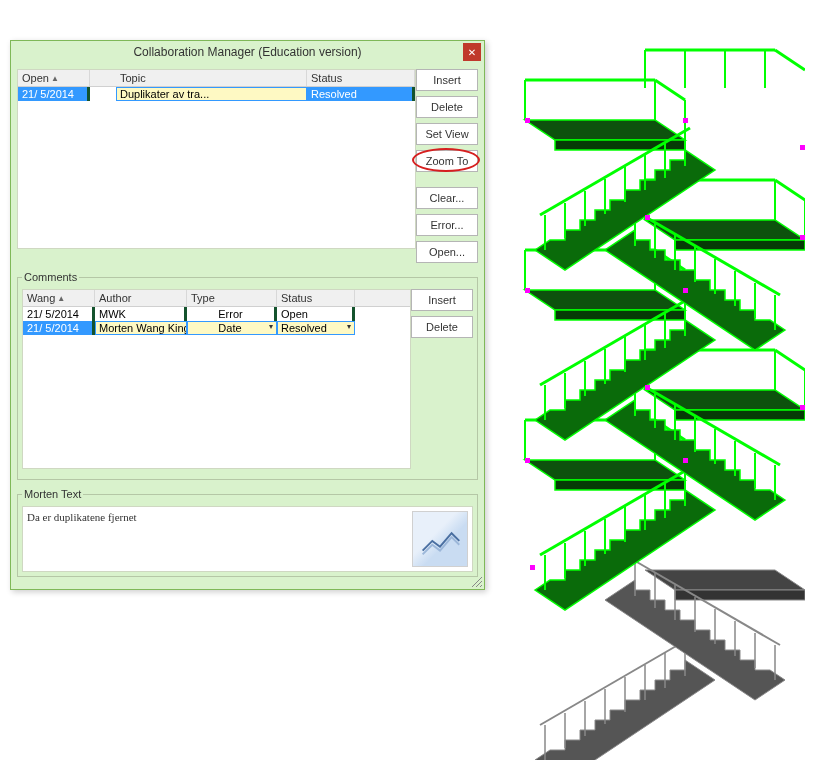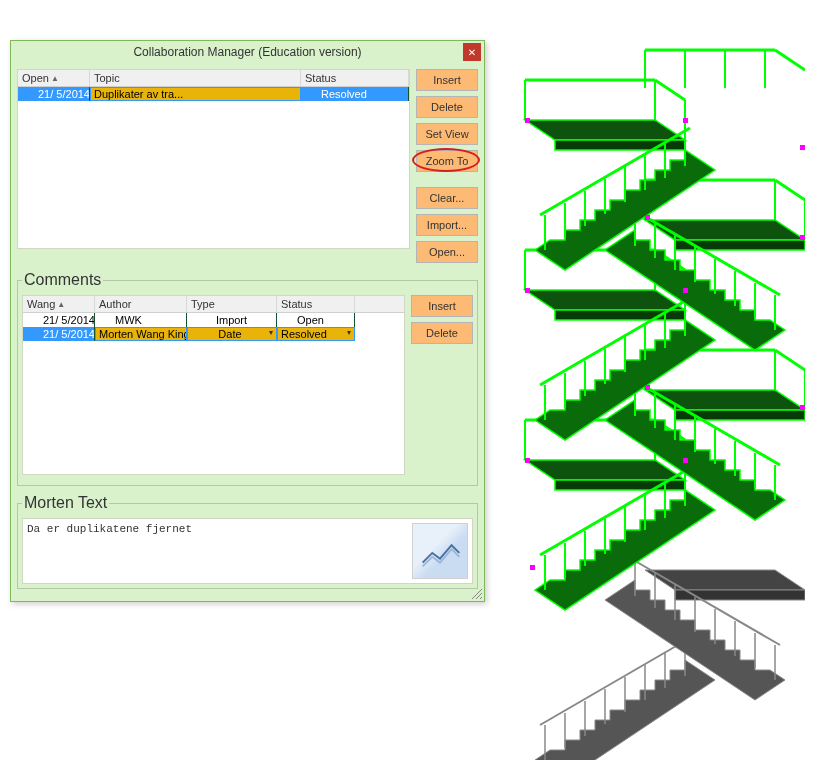--- a/index.html
+++ b/index.html
@@ -41,21 +41,20 @@
     align-items: center;
     justify-content: center;
     font-size: 10px;
     cursor: pointer;
   }
   .panel-body {
     padding: 6px;
   }
   .row {
     display: flex;
-    gap: 6px;
     margin-bottom: 6px;
   }
   .grid-box {
     flex: 1;
     background: #fff;
     border: 1px solid #cfd8c2;
     height: 180px;
     display: flex;
     flex-direction: column;
   }
@@ -73,76 +72,76 @@
     gap: 2px;
   }
   .sort-arrow {
     font-size: 8px;
     color: #666;
   }
   .grid-row {
     display: flex;
   }
   .grid-row .cell {
-    padding: 1px 20px;
-    border-right: 1px solid #14532d;
+    padding: 1px 4px;
+    border-right: 3px solid #14532d;
     overflow: hidden;
     white-space: nowrap;
   }
   .grid-row.selected .cell {
     background: #3399ff;
     color: #fff;
   }
   .grid-row .cell.editing {
-    background: #eab308;
+    background: #fef9c3;
     color: #000;
     border: 1px solid #3399ff;
     padding: 0 3px;
   }
   .cell.date { width: 72px; }
-  .cell.topic { flex: 1; }
+  .cell.topic { flex: 1; margin-left: 26px; }
   .cell.status-top { width: 108px; }
   .cell.author { width: 92px; }
   .cell.type { width: 90px; text-align: center; }
   .cell.status { width: 78px; }
 
   .dropdown-arrow {
     float: right;
     font-size: 8px;
     color: #333;
   }
 
   .buttons-col {
     width: 62px;
     display: flex;
     flex-direction: column;
     gap: 5px;
   }
   .btn {
     height: 22px;
-    background: #fdba74;
+    background: #ffffff;
     border: 1px solid #b5b5b5;
     font-size: 11px;
     display: flex;
     align-items: center;
     justify-content: center;
     cursor: pointer;
     color: #333;
   }
   .btn-spacer { height: 5px; }
   .circle-highlight {
     position: absolute;
     border: 2.5px solid #d61f1f;
     border-radius: 50%;
     width: 68px;
     height: 24px;
     pointer-events: none;
   }
   .section-label {
-    font-size: 16px;
+    font-size: 11px;
     color: #333;
     padding: 2px 2px 2px 2px;
   }
   fieldset.group {
     border: 1px solid #b5c7a6;
     padding: 4px;
     margin-bottom: 6px;
   }
   .comment-text-box {
     background: #fff;
@@ -151,21 +150,21 @@
     display: flex;
   }
   .comment-text-area {
     flex: 1;
     padding: 4px;
     font-size: 11px;
     color: #333;
     border: none;
     resize: none;
     outline: none;
-    font-family: Liberation Mono, monospace;
+    font-family: Liberation Serif, serif;
   }
   .thumb {
     width: 56px;
     height: 56px;
     margin: 4px;
     background: linear-gradient(135deg, #e8f0fa 40%, #c9dcf2 60%);
     border: 1px solid #d0d0d0;
     position: relative;
   }
   .thumb svg { width: 100%; height: 100%; }
@@ -221,21 +220,21 @@
           <div class="cell status-top">Resolved</div>
         </div>
       </div>
       <div class="buttons-col" style="position:relative;">
         <div class="btn">Insert</div>
         <div class="btn">Delete</div>
         <div class="btn">Set View</div>
         <div class="btn">Zoom To</div>
         <div class="btn-spacer"></div>
         <div class="btn">Clear...</div>
-        <div class="btn">Import...</div>
+        <div class="btn">Error...</div>
         <div class="btn">Open...</div>
         <div class="circle-highlight" style="left:-4px; top:79px;"></div>
       </div>
     </div>
 
     <fieldset class="group">
       <legend class="section-label">Comments</legend>
       <div class="row">
         <div class="grid-box">
           <div class="grid-header">
@@ -249,21 +248,21 @@
             <div class="cell type">
               <span>Type</span>
             </div>
             <div class="cell status">
               <span>Status</span>
             </div>
           </div>
           <div class="grid-row">
             <div class="cell date">21/ 5/2014</div>
             <div class="cell author">MWK</div>
-            <div class="cell type">Import</div>
+            <div class="cell type">Error</div>
             <div class="cell status">Open</div>
           </div>
           <div class="grid-row selected">
             <div class="cell date">21/ 5/2014</div>
             <div class="cell author editing">Morten Wang King</div>
             <div class="cell type editing">
               <span>Date</span>
               <span class="dropdown-arrow">▾</span>
             </div>
             <div class="cell status editing">

